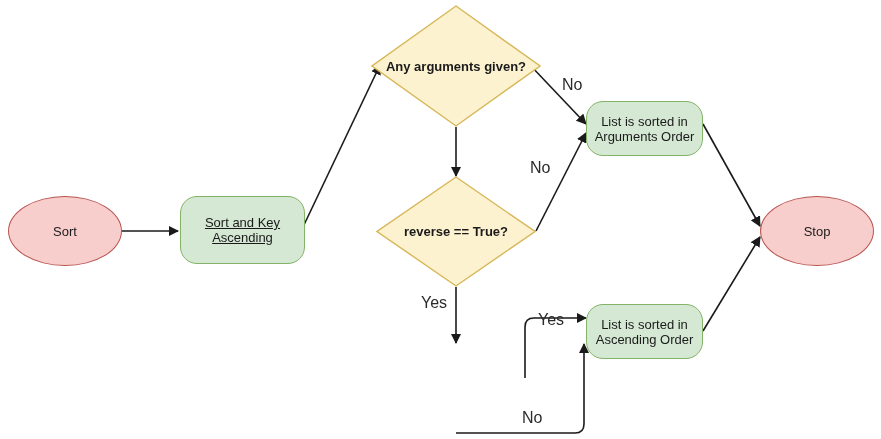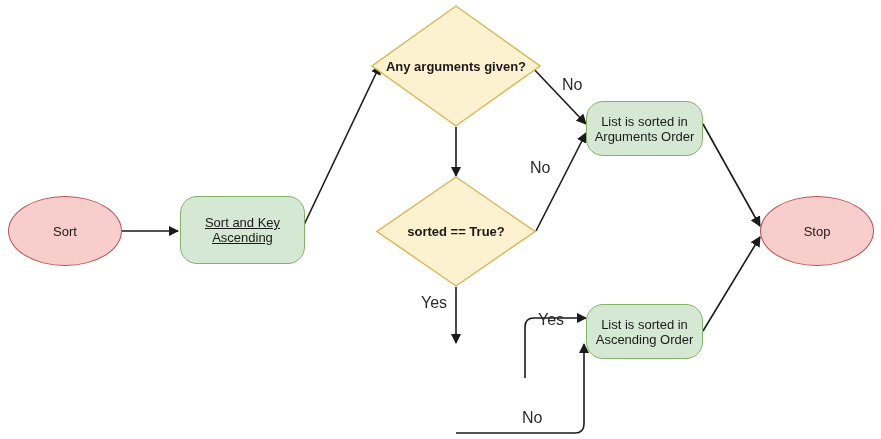--- a/index.html
+++ b/index.html
@@ -134,21 +134,21 @@
     <svg class="decision-shape" viewBox="0 0 170 122" preserveAspectRatio="none" xmlns="http://www.w3.org/2000/svg">
       <polygon points="85,1 169,61 85,121 1,61" fill="#fdf2d0" stroke="#d6b656" stroke-width="1.4"></polygon>
     </svg>
     <div class="decision-label">Any arguments given?</div>
   </div>
 
   <div class="decision-wrap" style="left:376px; top:176px; width:160px; height:111px;">
     <svg class="decision-shape" viewBox="0 0 160 111" preserveAspectRatio="none" xmlns="http://www.w3.org/2000/svg">
       <polygon points="80,1 159,55.5 80,110 1,55.5" fill="#fdf2d0" stroke="#d6b656" stroke-width="1.4"></polygon>
     </svg>
-    <div class="decision-label">sorted == True?</div>
+    <div class="decision-label">reverse == True?</div>
   </div>
 
 
   <div class="node process" style="left:586px; top:101px; width:117px; height:55px;">
     <span>
       <span>List is sorted in</span><br>
       <span>Arguments Order</span>
     </span>
   </div>
 

